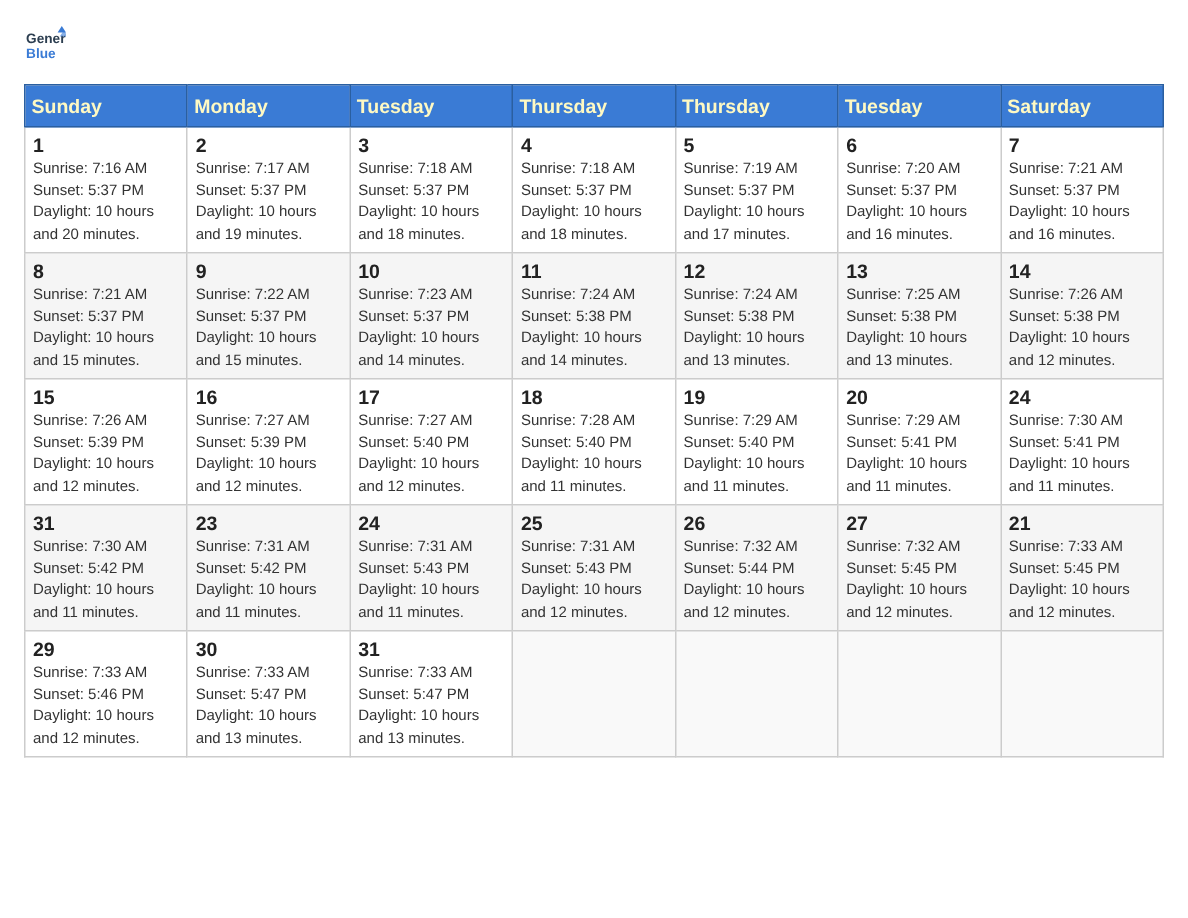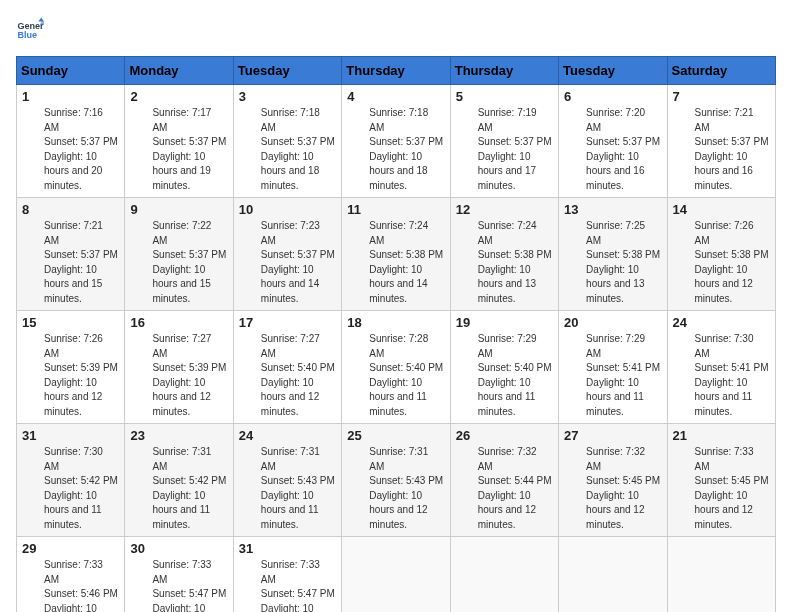--- a/index.html
+++ b/index.html
@@ -37,21 +37,21 @@
       font-size: 15px;
       color: #555;
     }
     .calendar-table {
       width: 100%;
       border-collapse: collapse;
       font-size: 11px;
     }
     .calendar-table th {
       background: #3a7bd5;
-      color: #000000;
+      color: #fef9c3;
       padding: 6px 4px;
       text-align: left;
       font-size: 13px;
       font-weight: bold;
       border: 1px solid #2a5fa0;
     }
     .calendar-table td {
       border: 1px solid #ccc;
       padding: 4px 5px;
       vertical-align: top;
@@ -66,21 +66,20 @@
       font-size: 13px;
       font-weight: bold;
       color: #222;
       display: block;
       margin-bottom: 2px;
     }
     .day-info {
       font-size: 10px;
       color: #333;
       line-height: 1.45;
-      margin-left: 22px;
     }
     .empty-cell {
       background: #f9f9f9 !important;
     }
   </style>
 </head>
 <body>
 
 <div class="header-area">
   <div class="logo">

